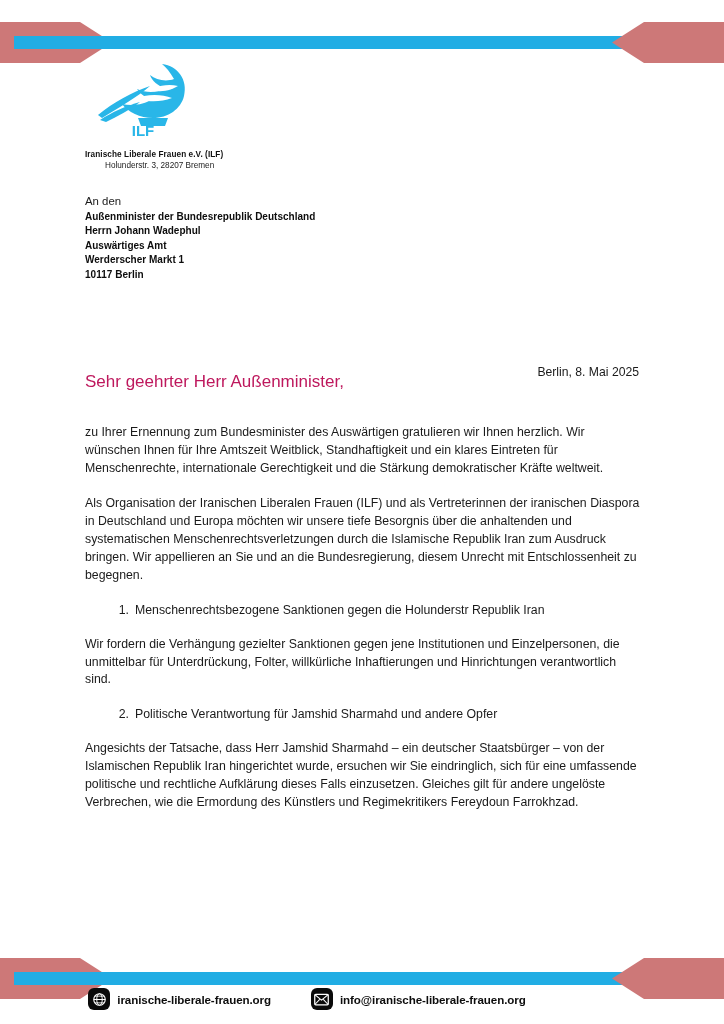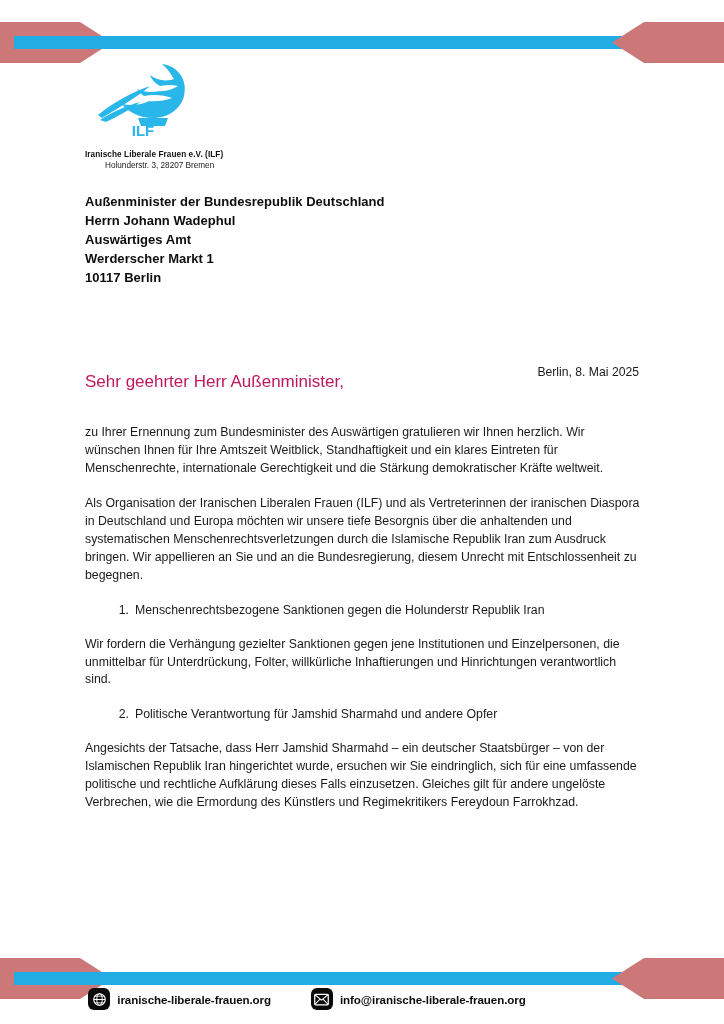--- a/index.html
+++ b/index.html
@@ -94,21 +94,21 @@
     left: 85px;
     top: 193px;
     line-height: 1.46;
   }
   .recipient .prefix {
     font-size: 11.4px;
     font-weight: normal;
     color: #1a1a1a;
   }
   .recipient .line {
-    font-size: 13px;
+    font-size: 10px;
     font-weight: bold;
     color: #0d0d0d;
     letter-spacing: 0.002em;
   }
 
   
   .date-line {
     position: absolute;
     right: 85px;
     top: 323px;
@@ -230,20 +230,21 @@
       <text x="47" y="78" font-family="'Liberation Sans', sans-serif" font-size="15" font-weight="bold" fill="#29b6e8" text-anchor="middle">ILF</text>
     </svg>
   </div>
 
   <div class="sender">
     <div class="org">Iranische Liberale Frauen e.V. (ILF)</div>
     <div class="addr">Holunderstr. 3, 28207 Bremen</div>
   </div>
 
   <div class="recipient">
+    <div class="prefix">An den</div>
     <div class="line">Außenminister der Bundesrepublik Deutschland</div>
     <div class="line">Herrn Johann Wadephul</div>
     <div class="line">Auswärtiges Amt</div>
     <div class="line">Werderscher Markt 1</div>
     <div class="line">10117 Berlin</div>
   </div>
 
   <div class="date-line">Berlin, 8. Mai 2025</div>
 
   <div class="salutation">Sehr geehrter Herr Außenminister,</div>

